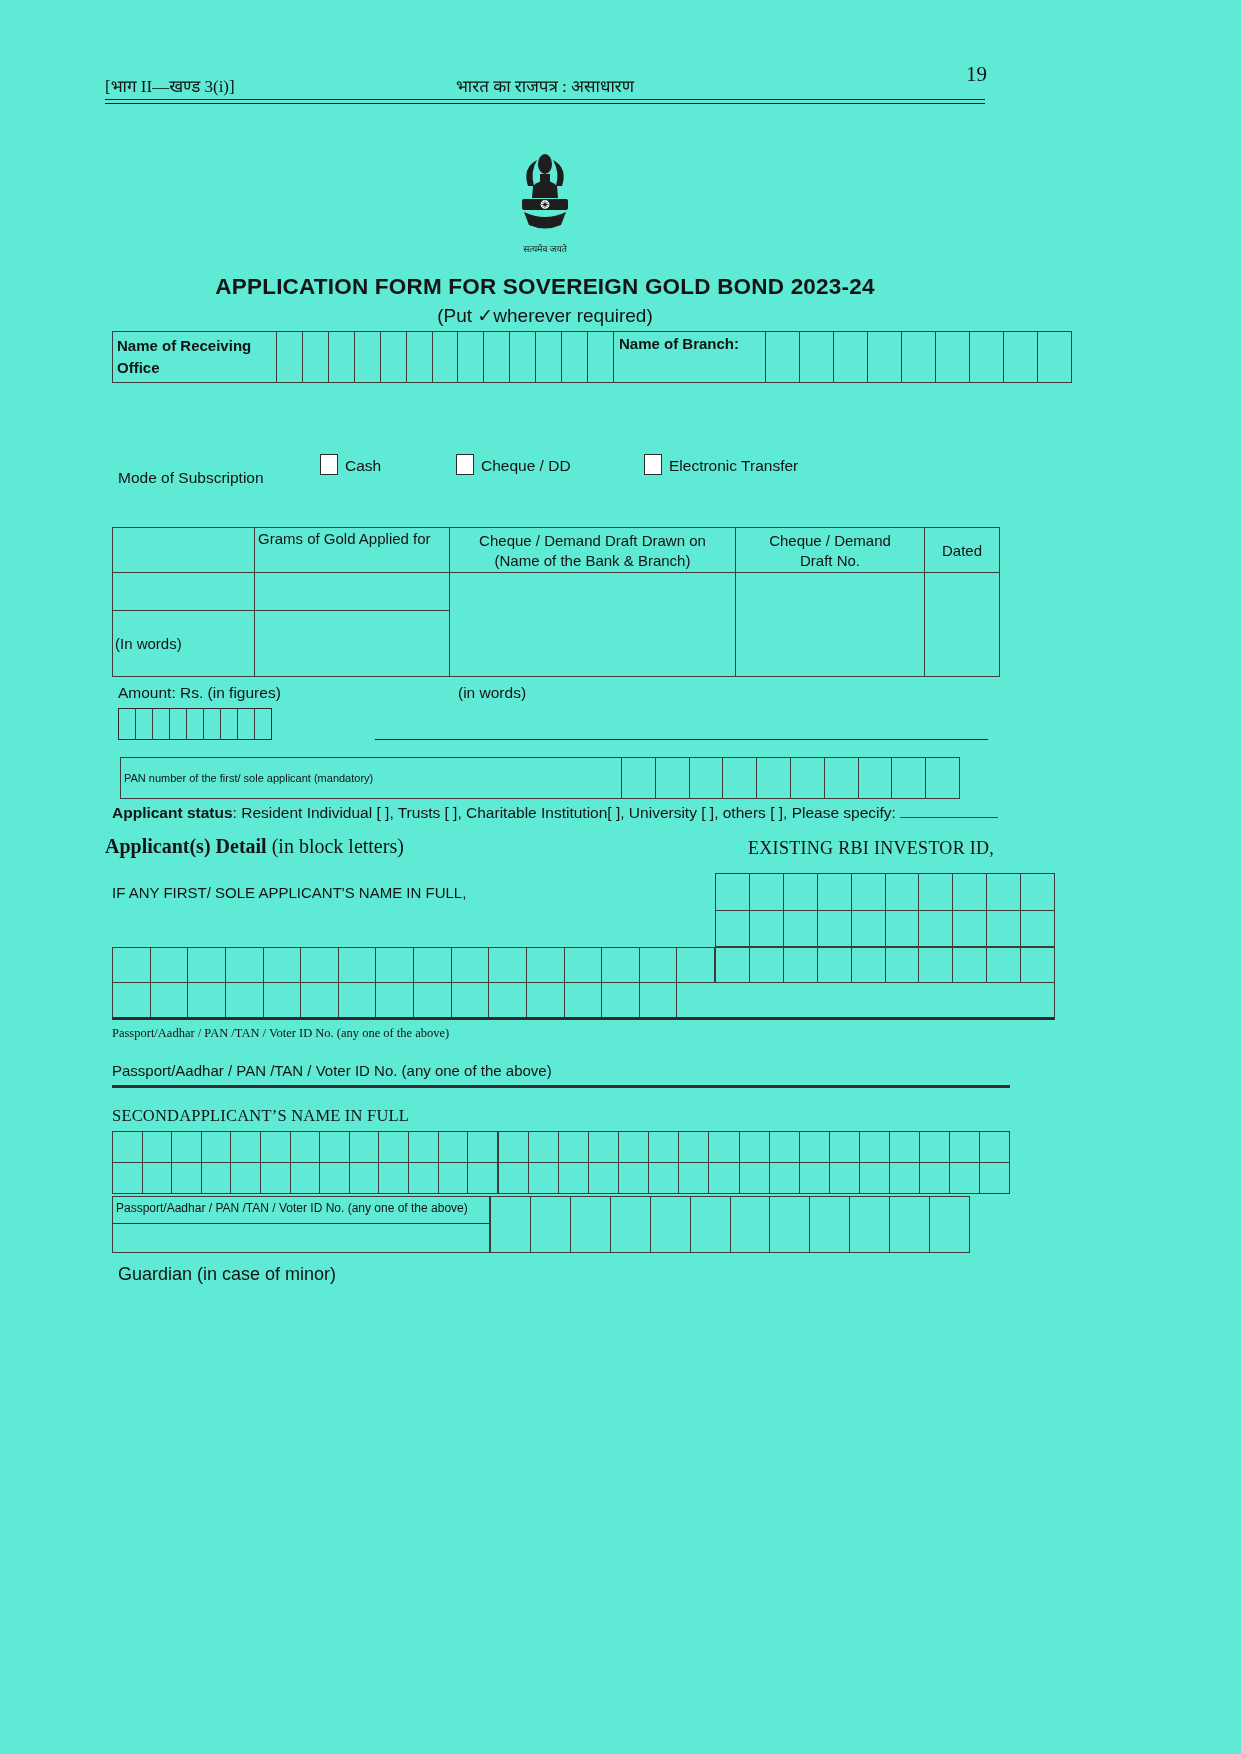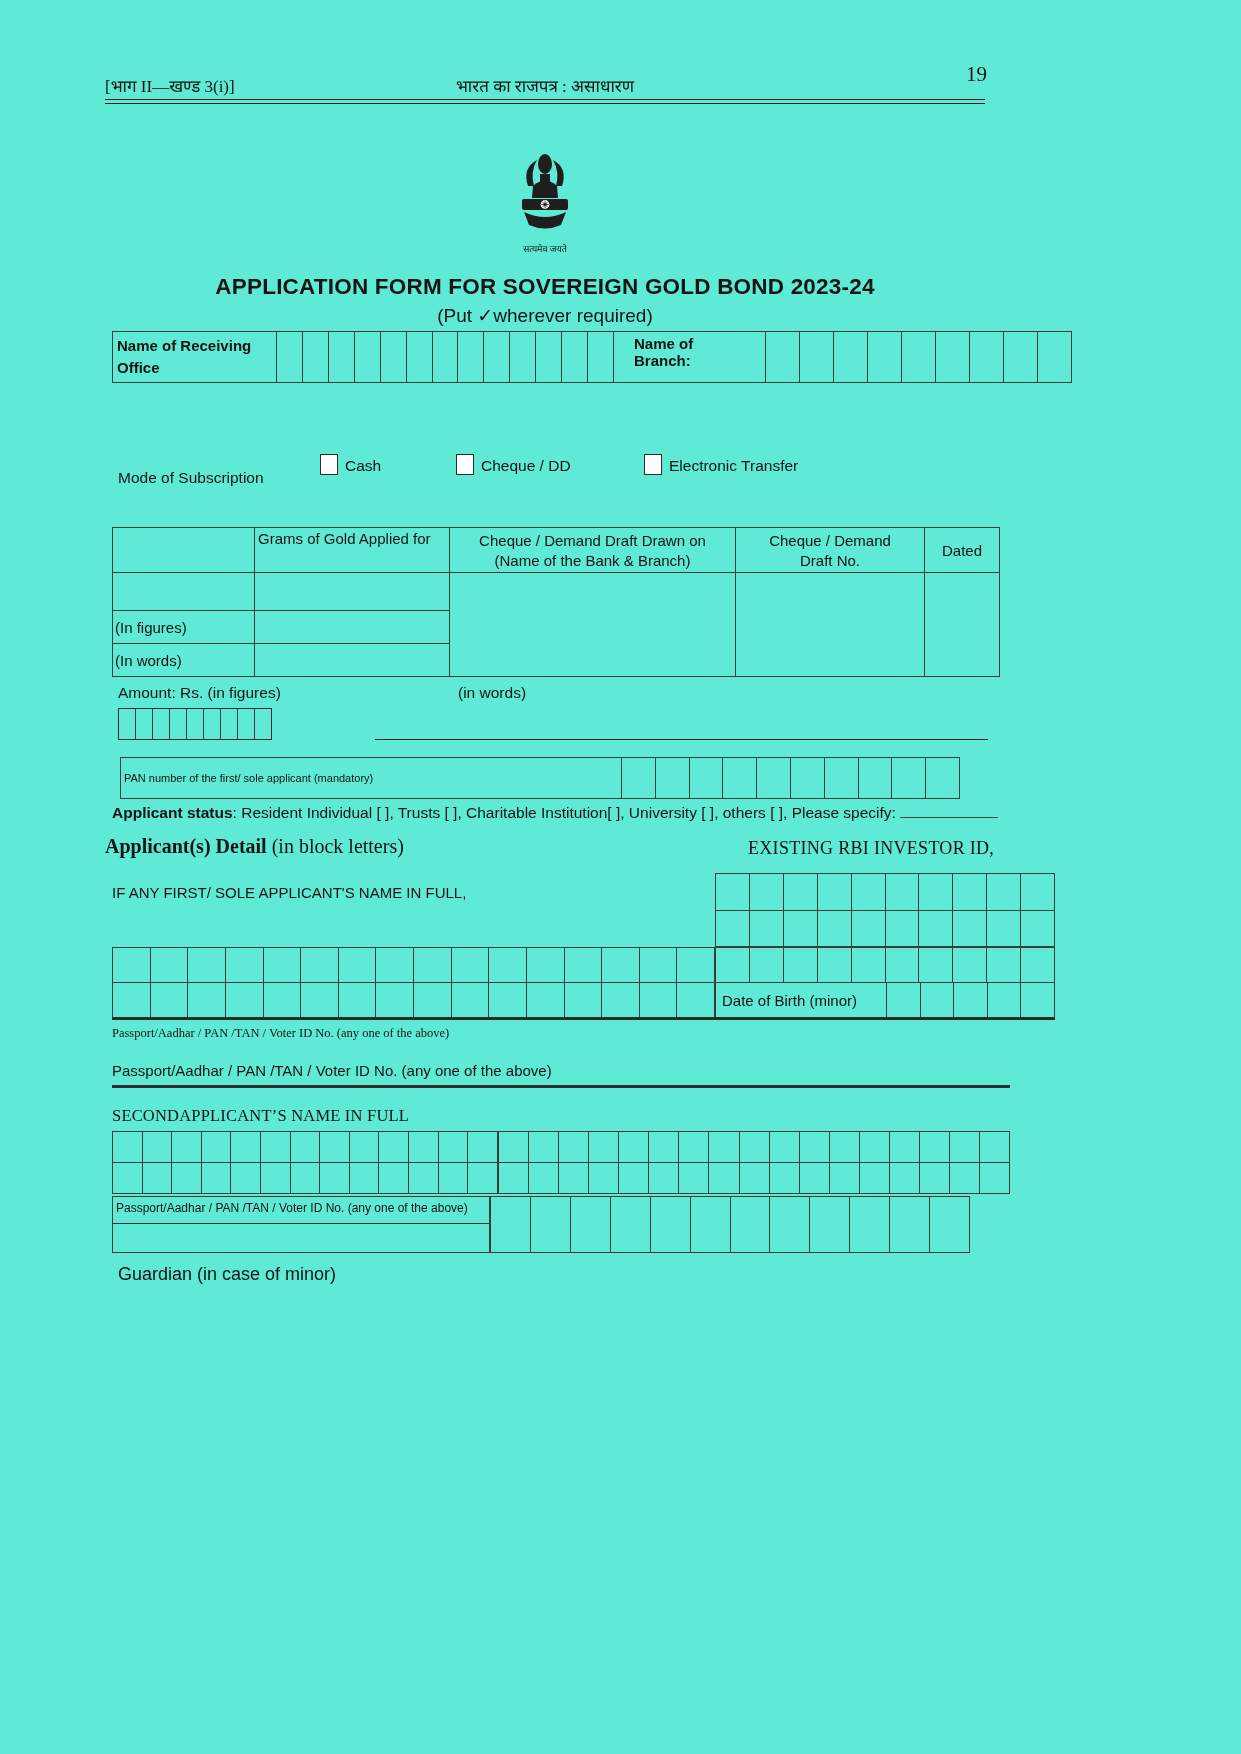--- a/index.html
+++ b/index.html
@@ -30,21 +30,21 @@
 
   
   .cells{ display:flex; height:100%; }
   .cells .cell{ flex:1; border-left:1px solid var(--ln); }
   .cells .cell:first-child{ border-left:none; }
 
   
   .t1{ left:112px; top:331px; width:960px; height:52px; border:1.6px solid var(--ln); display:flex; }
   .t1-label{ width:164px; padding:3px 4px; font-weight:bold; font-size:15px; line-height:1.45; border-right:1px solid var(--ln); }
   .t1-cells{ width:336px; }
-  .t1-branch{ width:153px; padding:3px 20px; font-weight:bold; font-size:15px; border-right:1px solid var(--ln); border-left:1px solid var(--ln); }
+  .t1-branch{ width:153px; padding:3px 5px; font-weight:bold; font-size:15px; border-right:1px solid var(--ln); border-left:1px solid var(--ln); }
   .t1-cells2{ flex:1; }
 
   
   .mode-row{ left:112px; top:452px; width:760px; height:30px; font-size:15.5px; }
   .mode-label{ left:6px; top:5px;margin-top:12px; }
   .chk{ width:18px; height:21px; border:1.6px solid #2c2c2c; background:#fff; }
   .cb-cash{ left:208px; top:2px; } .lb-cash{ left:233px; top:5px; }
   .cb-chq{ left:344px; top:2px; } .lb-chq{ left:369px; top:5px; }
   .cb-et{ left:532px; top:2px; } .lb-et{ left:557px; top:5px; }
 
@@ -216,24 +216,20 @@
         <div>Draft No.</div>
       </div>
       <div class="gh-e">Dated</div>
     </div>
     <div class="gt-body">
       <div class="gt-bl">
         <div class="gt-row gt-r1">
           <div class="gt-ra"></div>
           <div class="gt-rb"></div>
         </div>
-        <div class="gt-row gt-r2">
-          <div class="gt-ra">(In figures)</div>
-          <div class="gt-rb"></div>
-        </div>
         <div class="gt-row gt-r3">
           <div class="gt-ra">(In words)</div>
           <div class="gt-rb"></div>
         </div>
       </div>
       <div class="gt-c"></div>
       <div class="gt-d"></div>
       <div class="gt-e"></div>
     </div>
   </div>
@@ -349,30 +345,20 @@
           <div class="cell"></div>
           <div class="cell"></div>
           <div class="cell"></div>
           <div class="cell"></div>
           <div class="cell"></div>
           <div class="cell"></div>
           <div class="cell"></div>
           <div class="cell"></div>
           <div class="cell"></div>
         </div>
-      <div class="ng-right">
-        <div class="dob-cell">Date of Birth (minor)</div>
-        <div class="dob-cells cells">
-            <div class="cell"></div>
-            <div class="cell"></div>
-            <div class="cell"></div>
-            <div class="cell"></div>
-            <div class="cell"></div>
-          </div>
-      </div>
     </div>
   </div>
 
   <div class="abs note-serif serif">Passport/Aadhar / PAN /TAN / Voter ID No. (any one of the above)</div>
   <div class="abs note-sans">Passport/Aadhar / PAN /TAN / Voter ID No. (any one of the above)</div>
   <div class="abs thick-line"></div>
 
   <div class="abs second-heading serif">SECONDAPPLICANT’S NAME IN FULL</div>
 
   <div class="abs sa-grid">

